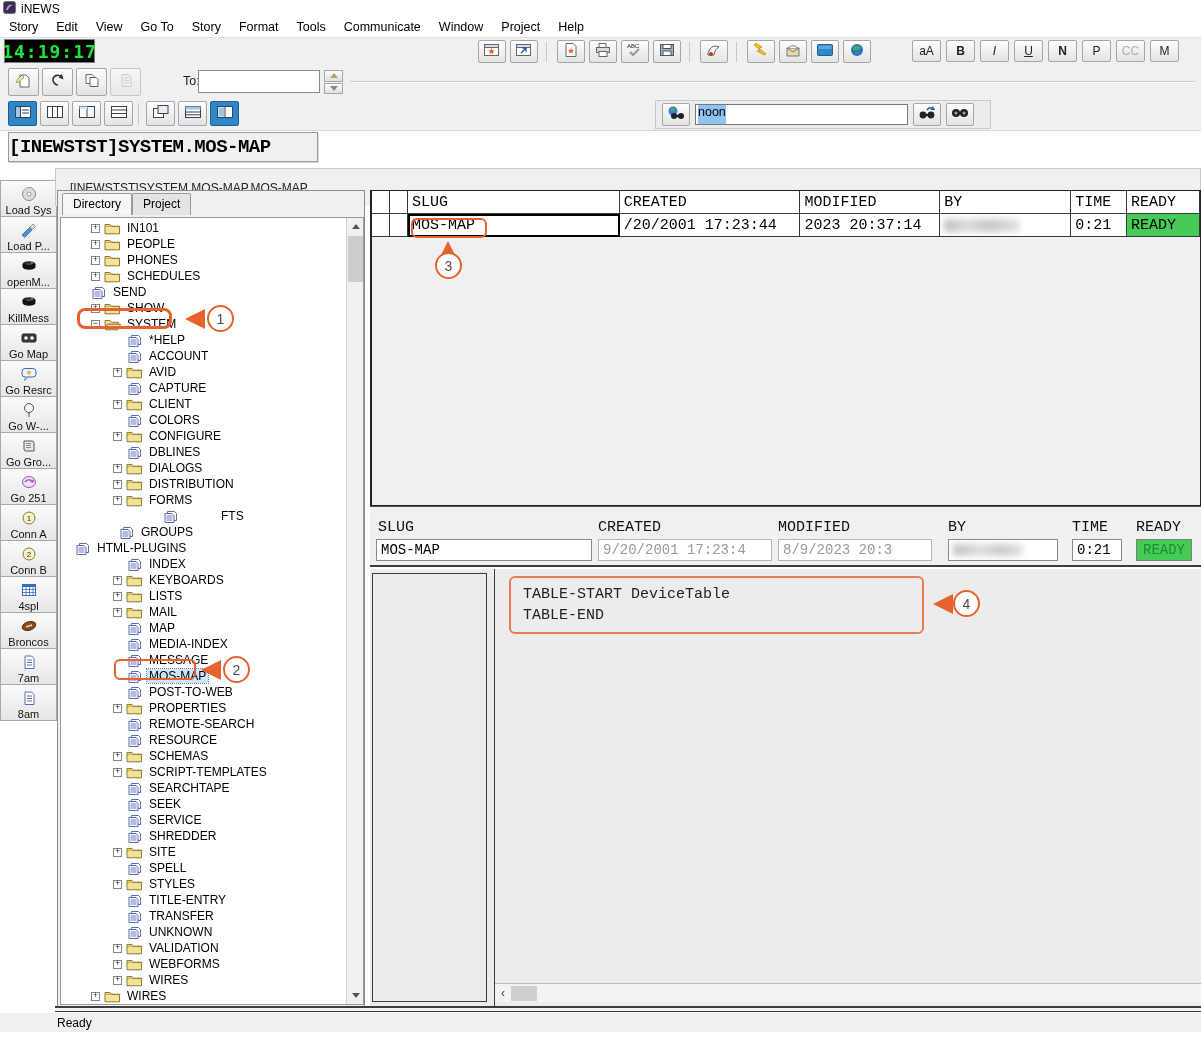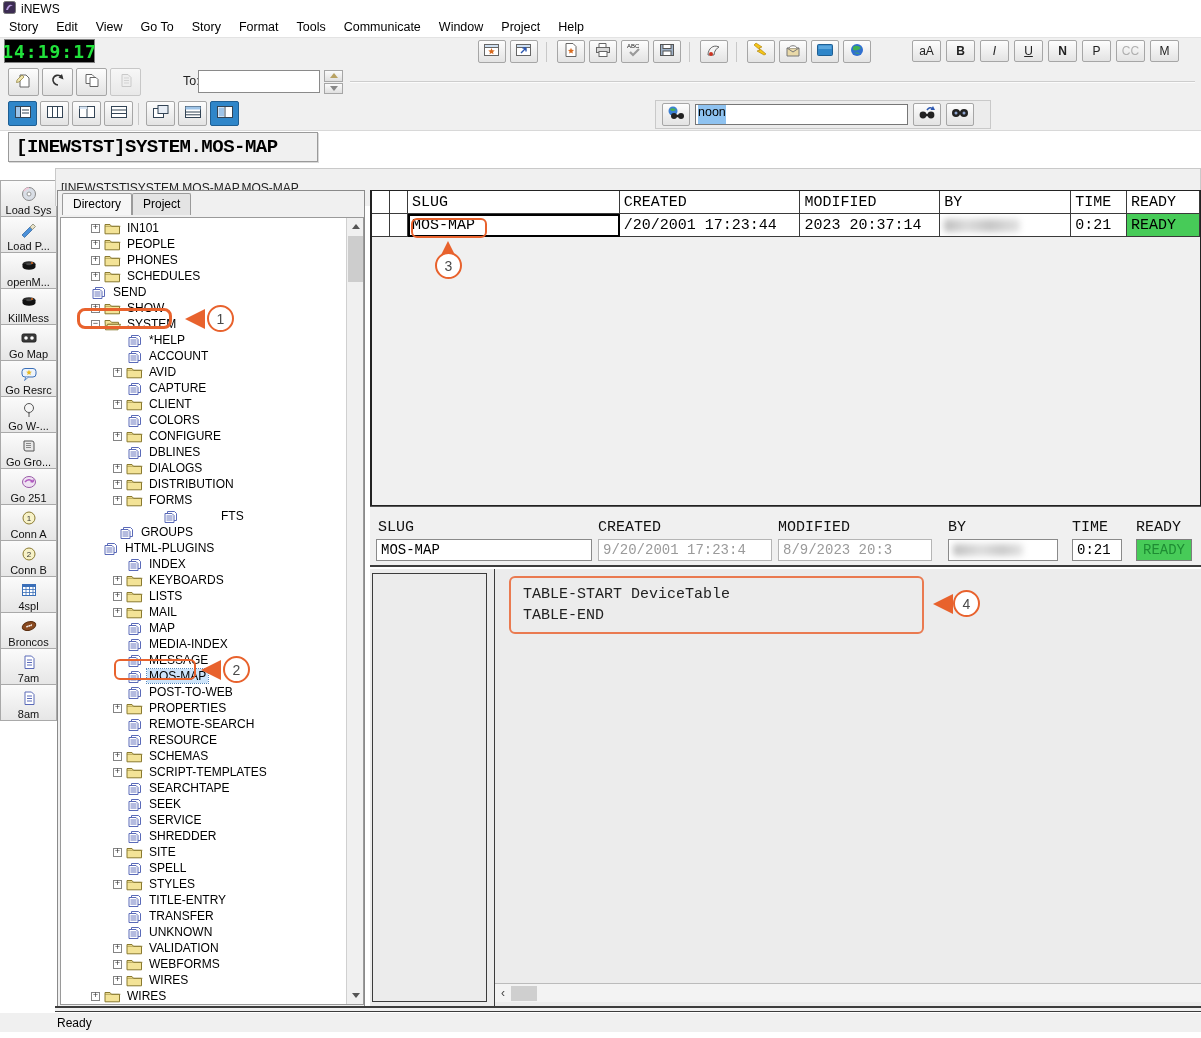--- a/index.html
+++ b/index.html
@@ -32,29 +32,29 @@
   .spin { width:19px; height:24px; display:flex; flex-direction:column; gap:1px; }
   .spin .half { flex:1; border:1px solid #a6a6a6; background:linear-gradient(#fbfbfb,#e0e0e0); display:flex; align-items:center; justify-content:center; }
   .tri-up { width:0; height:0; border-left:4px solid transparent; border-right:4px solid transparent; border-bottom:5px solid #b8a262; }
   .tri-dn { width:0; height:0; border-left:4px solid transparent; border-right:4px solid transparent; border-top:5px solid #888; }
 
   .tbrow3 { left:0; top:98px; width:1201px; height:33px; background:#f0f0f0; border-bottom:1px solid #d8d8d8; }
   .searchpanel { left:655px; top:100px; height:29px; width:336px; border:1px solid #c9c9c9; background:#ececec; display:flex; align-items:center; gap:5px; padding:0 6px; }
   .search-input { width:213px; height:21px; background:#fff; border:1px solid #777; font-size:12.5px; display:flex; padding-left:2px; }
   .search-input .sel { background:#8ec2f0; }
 
-  .queue-title { left:8px; top:132px; width:310px; height:30px; border:1px solid #9a9a9a; box-shadow:1px 1px 0 #d9d9d9; background:#f0f0f0; font-family:"Liberation Mono",monospace; font-weight:bold; font-size:19px; display:flex; align-items:center; padding-left:7px; letter-spacing:-0.5px; }
+  .queue-title { left:8px; top:132px; width:310px; height:30px; border:1px solid #9a9a9a; box-shadow:1px 1px 0 #d9d9d9; background:#f0f0f0; font-family:"Liberation Mono",monospace; font-weight:bold; font-size:19px; display:flex; align-items:center; letter-spacing:-0.5px; }
 
   
   .sidebar { left:0; top:180px; width:52px; }
   .side-btn { width:57px; height:37px; border:1px solid #a9a9a9; background:linear-gradient(#fbfbfb,#e6e6e6); margin-bottom:-1px; display:flex; flex-direction:column; align-items:center; justify-content:flex-end; font-size:11px; color:#111; overflow:hidden; white-space:nowrap; }
   .side-btn .lbl { margin-top:0px; }
 
   
-  .ws-header { left:55px; top:168px; width:1146px; height:38px; background:#f0f0f0; font-size:12px; color:#222; display:flex; align-items:center; padding-left:5px; border:1px solid #c9c9c9; border-bottom:none; }
+  .ws-header { left:55px; top:168px; width:1146px; height:38px; background:#f0f0f0; font-size:12px; color:#222; display:flex; align-items:center; padding-left:14px; border:1px solid #c9c9c9; border-bottom:none; }
   .bottom-frame { left:55px; top:1006px; width:1146px; height:6px; background:#f0f0f0; border-top:2px solid #3c3c3c; border-bottom:1px solid #3c3c3c; }
   .statusbar { left:0; top:1013px; width:1201px; height:19px; background:#f0f0f0; font-size:12px; display:flex; align-items:center; padding-left:57px; }
 
   
   .tree-panel { left:57px; top:190px; width:308px; height:818px; background:#f0f0f0; border:1px solid #8a8a8a; }
   .tabs { display:flex; padding:2px 2px 0 4px; height:24px; }
   .tab { border:1px solid #9a9a9a; border-bottom:none; padding:3px 10px 2px; font-size:12px; background:#e4e4e4; border-radius:2px 2px 0 0; }
   .tab.active { background:#f6f6f6; position:relative; z-index:2; }
   .tree-body { position:absolute; left:2px; top:26px; width:304px; height:788px; background:#fff; border:1px solid #9a9a9a; overflow:hidden; }
   .tree-scroll { position:absolute; right:0; top:0; width:17px; height:100%; background:#f0f0f0; border-left:1px solid #d0d0d0; }
@@ -635,21 +635,21 @@
         </div>
         <div class="tree-item" style="padding-left: 44px;">
           <span style="width: 13px; flex: 0 0 auto;"></span>
           <span class="ticon"><svg width="17" height="14" viewBox="0 0 17 14">
               <path d="M5.5 1.5 h7 l2 2 v7 h-9 Z" fill="#fff" stroke="#5a6ab8"></path>
               <path d="M3 3.5 h7 l2 2 v7 h-9 Z" fill="#fff" stroke="#5a6ab8"></path>
               <path d="M4.5 6 h6 M4.5 8 h6 M4.5 10 h6" stroke="#5a6ab8" stroke-width="0.9"></path>
             </svg></span>
           <span class="tlabel">GROUPS</span>
         </div>
-        <div class="tree-item" style=" margin-left: 28px;">
+        <div class="tree-item" style="">
           <span style="width: 13px; flex: 0 0 auto;"></span>
           <span class="ticon"><svg width="17" height="14" viewBox="0 0 17 14">
               <path d="M5.5 1.5 h7 l2 2 v7 h-9 Z" fill="#fff" stroke="#5a6ab8"></path>
               <path d="M3 3.5 h7 l2 2 v7 h-9 Z" fill="#fff" stroke="#5a6ab8"></path>
               <path d="M4.5 6 h6 M4.5 8 h6 M4.5 10 h6" stroke="#5a6ab8" stroke-width="0.9"></path>
             </svg></span>
           <span class="tlabel">HTML-PLUGINS</span>
         </div>
         <div class="tree-item" style="padding-left: 52px;">
           <span style="width: 13px; flex: 0 0 auto;"></span>

